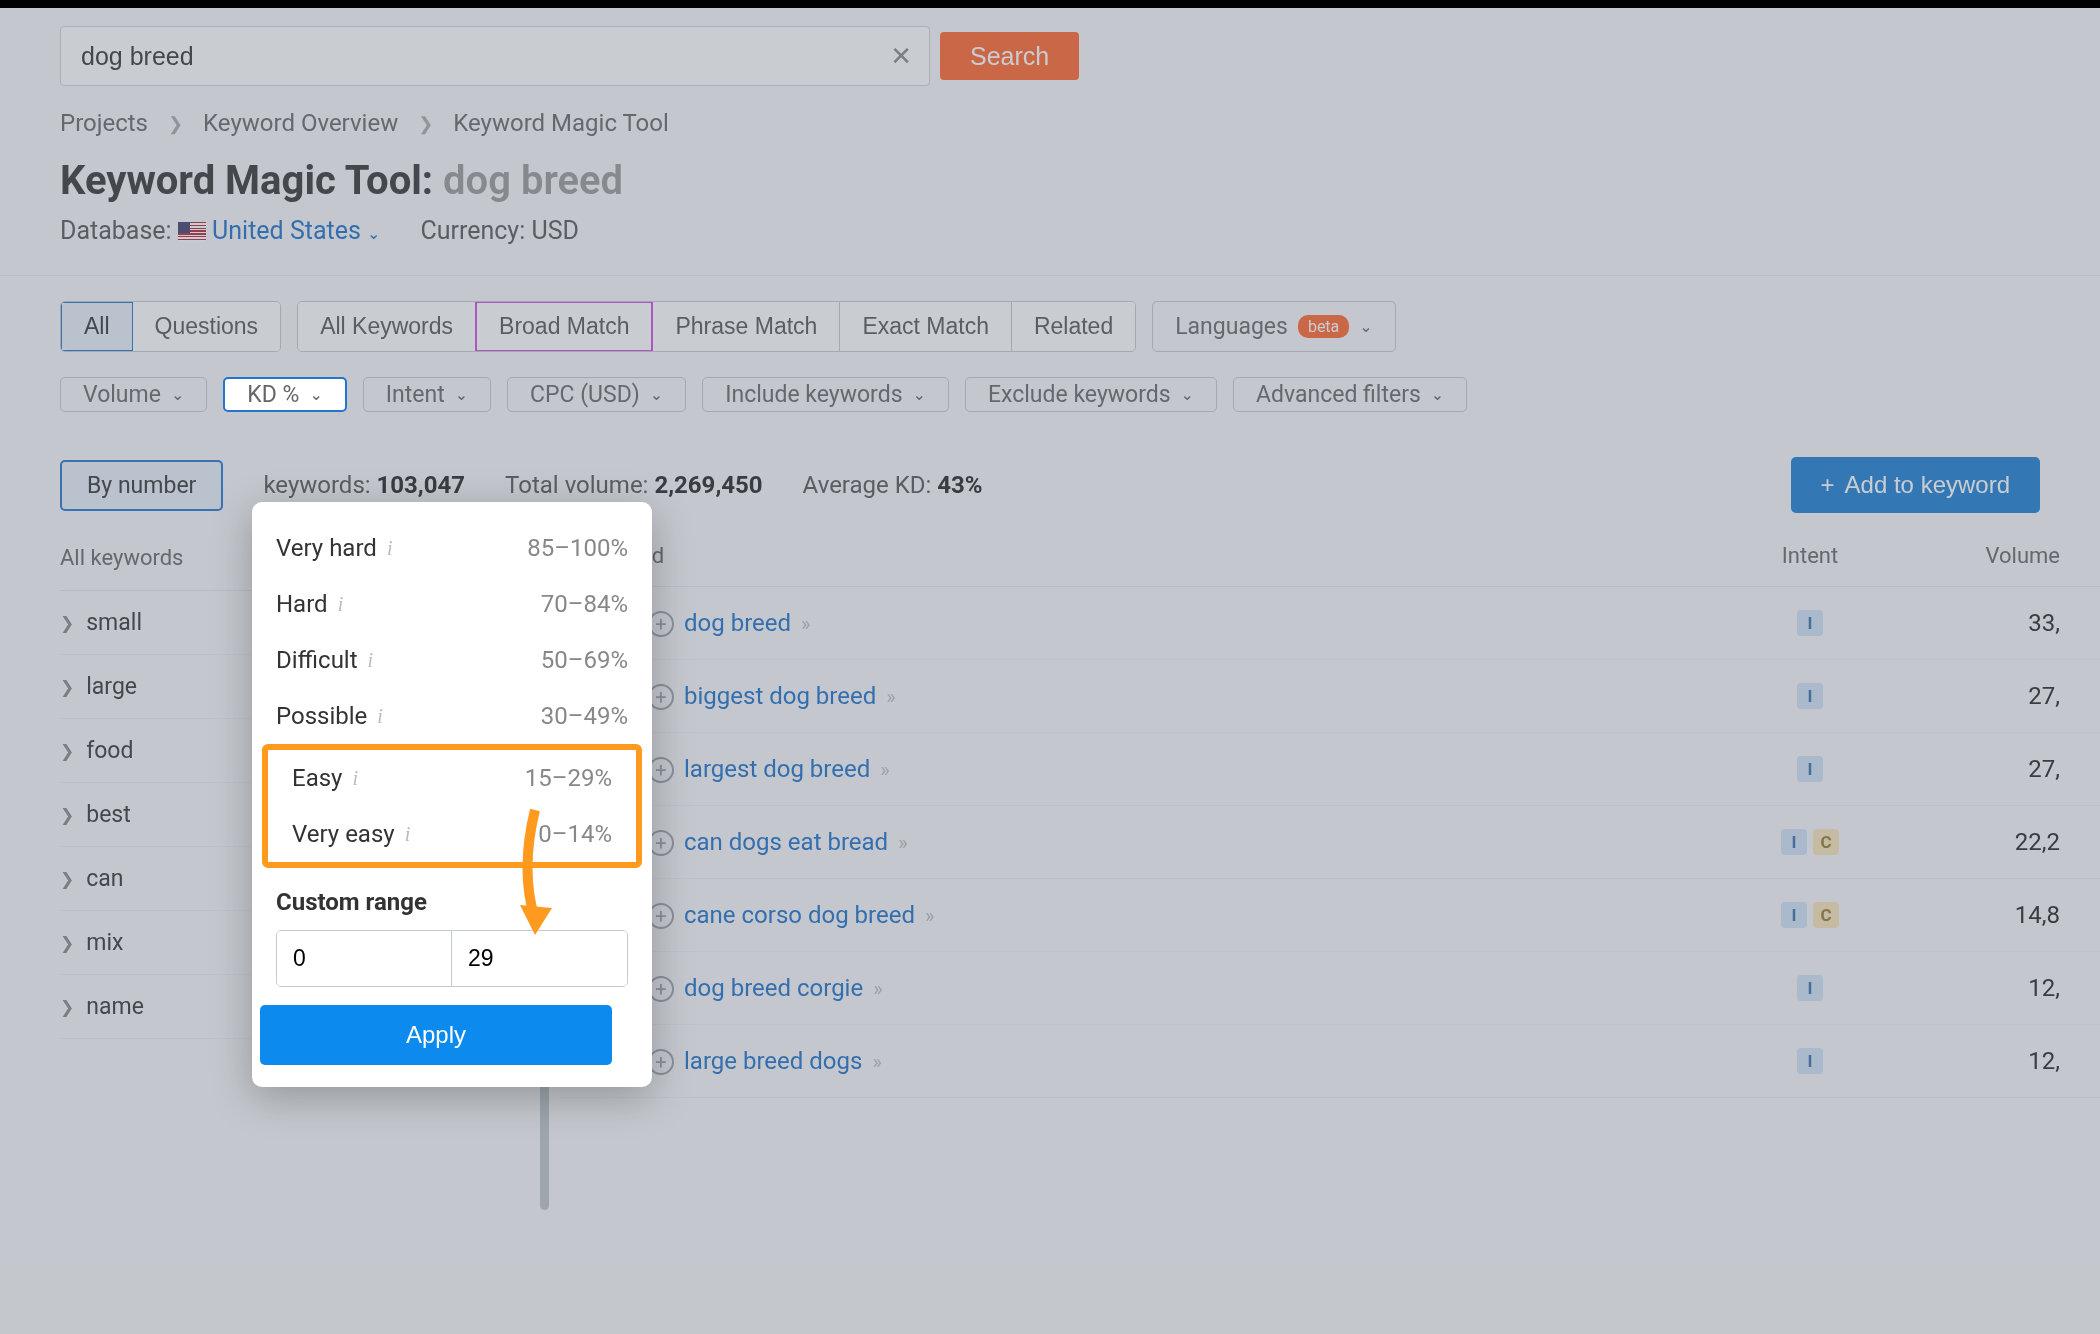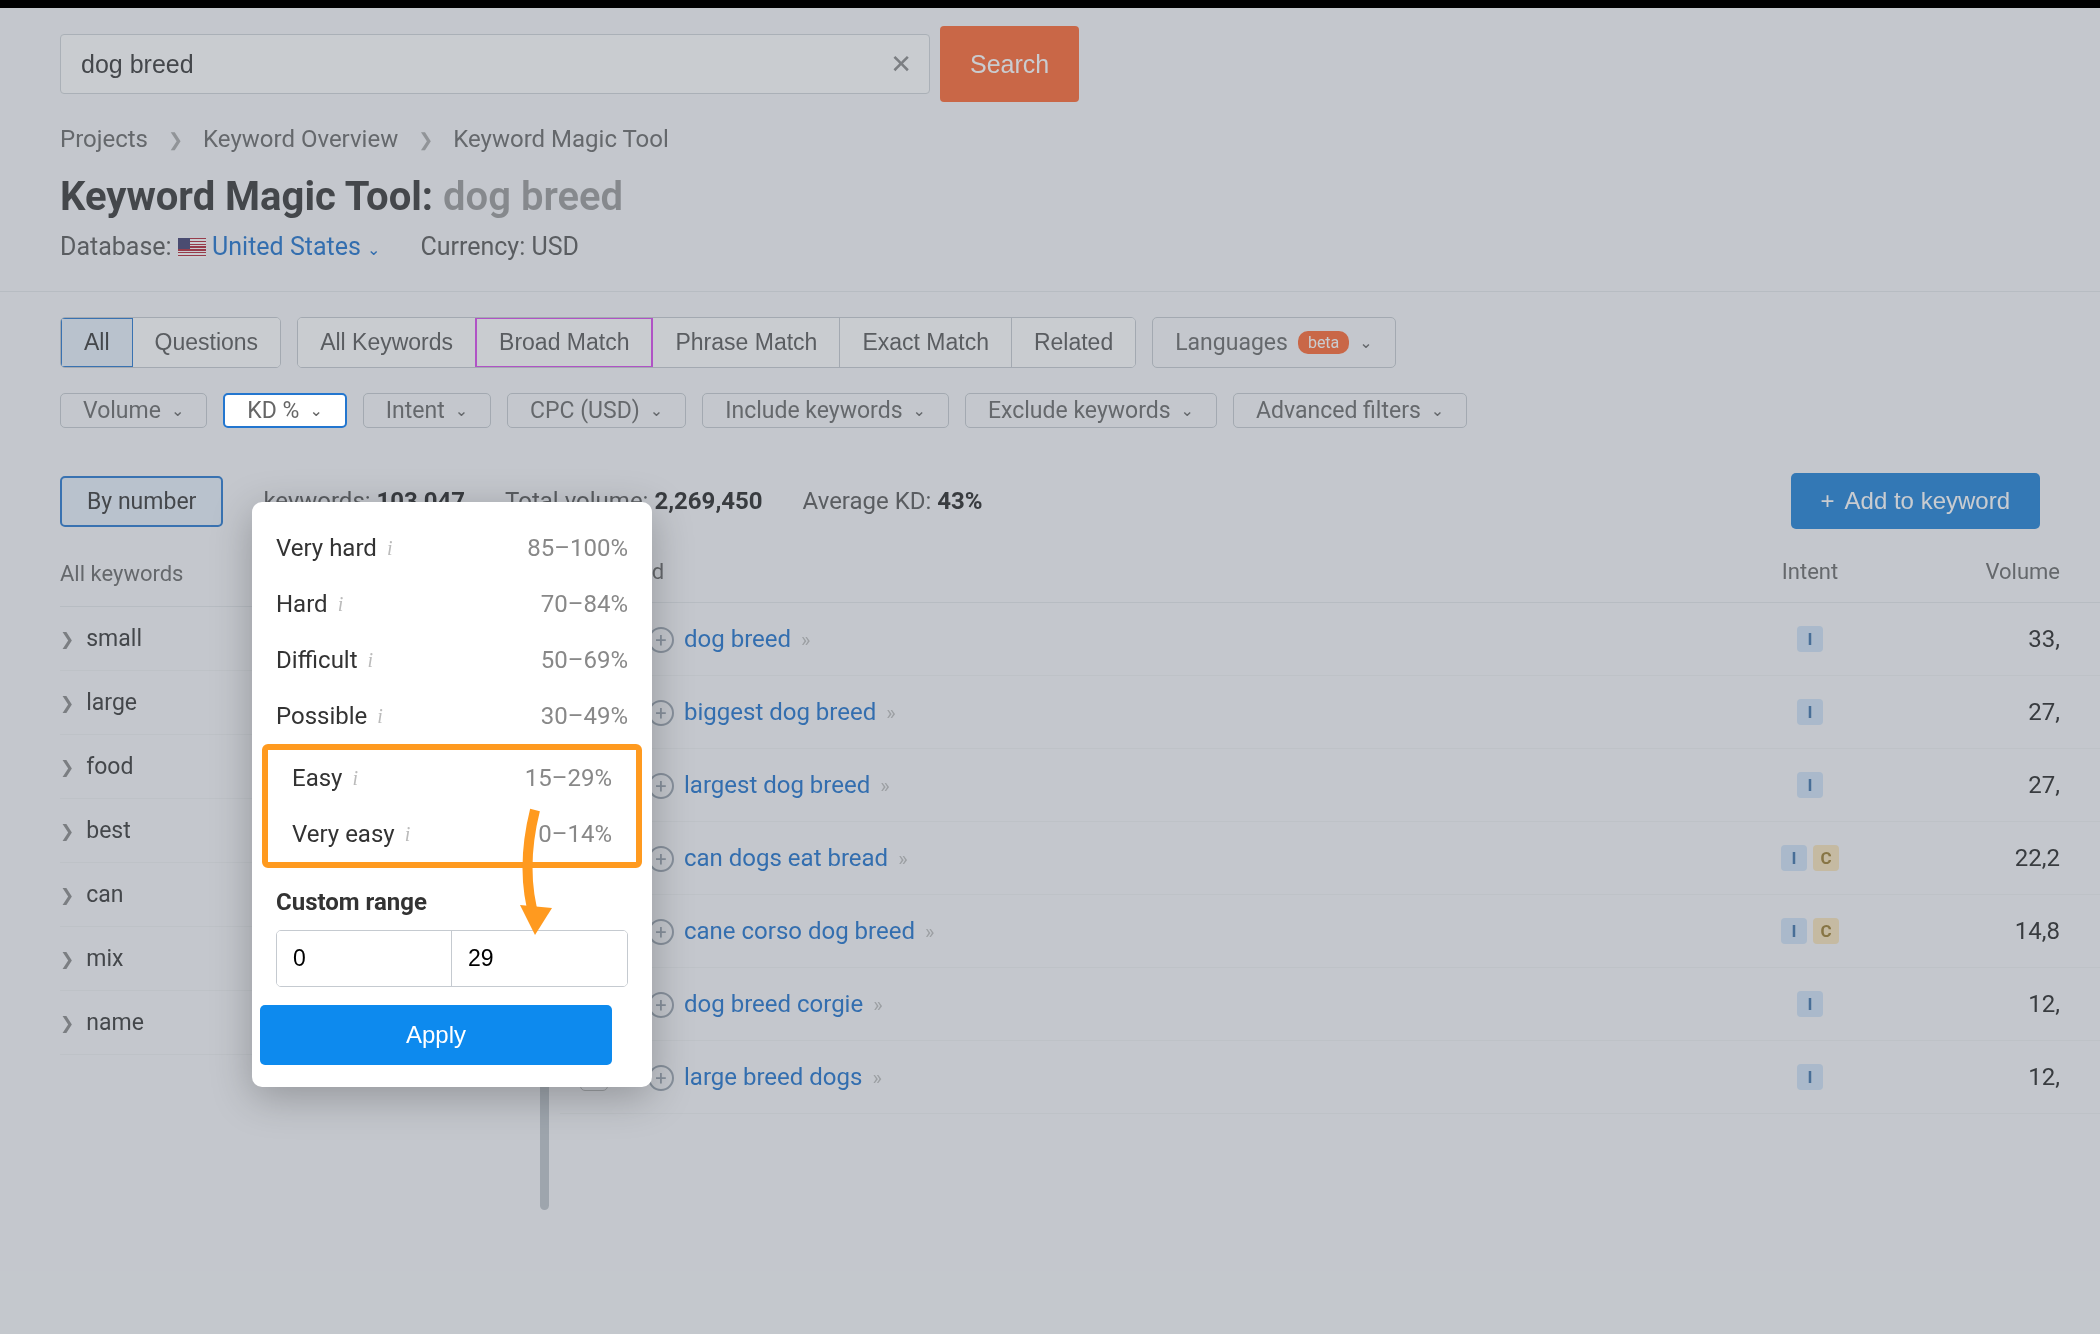--- a/index.html
+++ b/index.html
@@ -2,21 +2,21 @@
 <html><head>
 <meta charset="utf-8">
 <style>
 * { box-sizing: border-box; margin: 0; padding: 0; }
 body { font-family: -apple-system, BlinkMacSystemFont, "Segoe UI", Roboto, sans-serif; background: #f7f8fa; color: #333; overflow: hidden; position: relative; height: 1334px; width: 2100px; }
 .topbar { height: 8px; background: #000; }
 .search-row { padding: 18px 60px; display: flex; align-items: center; gap: 10px; }
 .search-wrap { position: relative; width: 870px; }
 .search-input { width: 100%; height: 60px; border: 1px solid #d0d4d9; border-radius: 4px; padding: 0 50px 0 20px; font-size: 25px; color: #333; }
 .clear-x { position: absolute; right: 18px; top: 50%; transform: translateY(-50%); color: #888; font-size: 26px; cursor: pointer; }
-.search-btn { height: 76px; padding: 0 30px; background: #ff642d; color: #fff; border: none; border-radius: 4px; font-size: 25px; cursor: pointer; }
+.search-btn { height: 48px; padding: 0 30px; background: #ff642d; color: #fff; border: none; border-radius: 4px; font-size: 25px; cursor: pointer; }
 .crumbs { padding: 5px 60px 20px; font-size: 24px; color: #666; display: flex; align-items: center; gap: 20px; }
 .crumbs a { color: #666; text-decoration: none; }
 .crumbs .sep { color: #aaa; font-size: 18px; }
 .title-row { padding: 0 60px 12px; font-size: 40px; font-weight: 700; }
 .title-row .q { color: #999; font-weight: 600; }
 .db-row { padding: 0 60px 30px; font-size: 25px; color: #555; display: flex; gap: 40px; align-items: center; }
 .db-row .link { color: #1a6fcc; }
 .flag { display:inline-block; width:28px; height:20px; background: linear-gradient(#b22234 0 7%, #fff 7% 14%, #b22234 14% 21%, #fff 21% 28%, #b22234 28% 35%, #fff 35% 42%, #b22234 42% 49%, #fff 49% 56%, #b22234 56% 63%, #fff 63% 70%, #b22234 70% 77%, #fff 77% 84%, #b22234 84% 91%, #fff 91% 100%); position:relative; vertical-align:middle; }
 .flag::before { content:''; position:absolute; left:0; top:0; width:12px; height:11px; background:#3c3b6e; }
 .divider { height: 1px; background: #e3e6ea; margin: 0 0 25px; }

